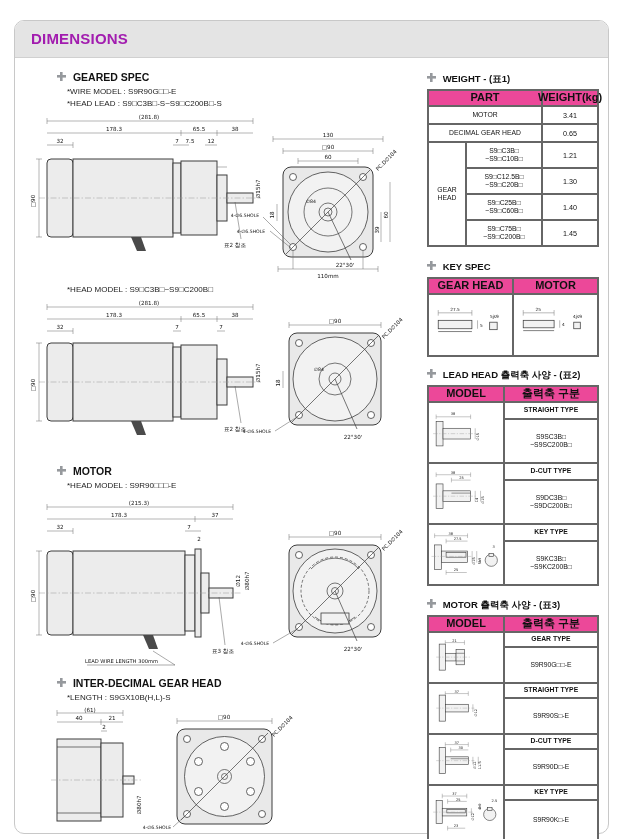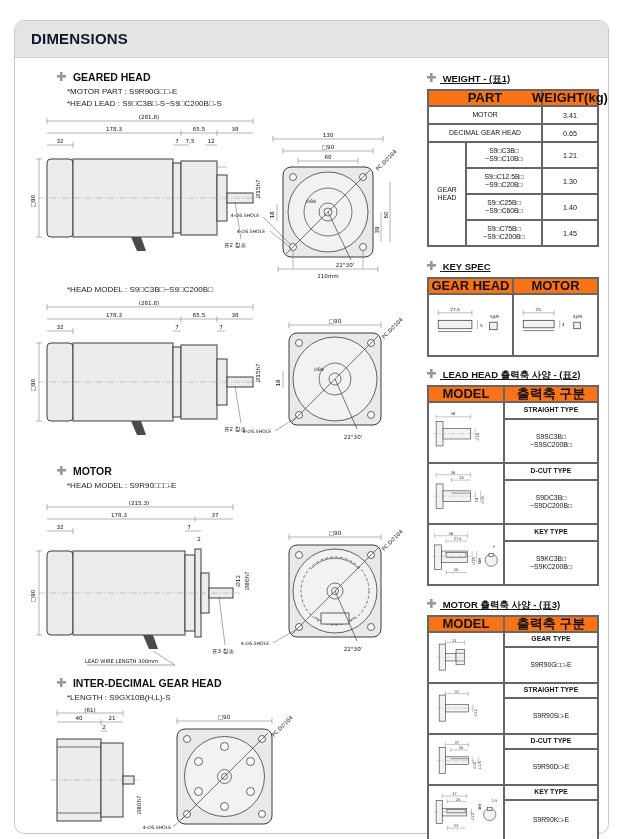--- a/index.html
+++ b/index.html
@@ -1,62 +1,62 @@
 <!DOCTYPE html>
 <html><head>
 <meta charset="utf-8">
 <style>
   html,body{margin:0;padding:0;background:#fff;font-family:"Liberation Sans",sans-serif;}
   .page{position:relative;width:623px;height:839px;background:#fff;overflow:hidden;}
   .panel{position:absolute;left:14px;top:20px;width:593px;height:812px;border:1.5px solid #c8c8c8;border-radius:10px;background:#fff;}
   .hdrbar{position:absolute;left:0;top:0;right:0;height:36px;background:#e4e4e4;border-radius:9px 9px 0 0;border-bottom:1px solid #d0d0d0;}
-  .ptitle{position:absolute;left:16px;top:9px;font-size:15px;font-weight:bold;color:#0f172a;letter-spacing:.2px;}
+  .ptitle{position:absolute;left:16px;top:9px;font-size:15px;font-weight:bold;color:#a21caf;letter-spacing:.2px;}
   .sec{position:absolute;font-size:10.5px;font-weight:bold;color:#111;white-space:nowrap;}
   .plus{display:inline-block;width:9px;height:9px;margin-right:4px;
     background:linear-gradient(#96999d,#96999d) center/9px 2.6px no-repeat,
                linear-gradient(#96999d,#96999d) center/2.6px 9px no-repeat;}
   .note{position:absolute;font-size:8px;color:#222;white-space:nowrap;}
-  .rtitle{position:absolute;font-size:9.5px;font-weight:bold;color:#111;white-space:nowrap;text-decoration:underline;}
+  .rtitle{position:absolute;font-size:9.5px;font-weight:bold;color:#111;white-space:nowrap;}
   .drw{position:absolute;}
   
   .sh rect{fill:#ececec;stroke:#3d3d3d;stroke-width:1;}
   .face{fill:#e9e9e9;stroke:#3d3d3d;stroke-width:1;}
   .face2{fill:#f2f2f2;stroke:#3d3d3d;stroke-width:.8;}
   .thin{fill:none;stroke:#3d3d3d;stroke-width:.7;}
   .hole{fill:#fff;stroke:#3d3d3d;stroke-width:.8;}
   .dm{fill:none;stroke:#6a6a6a;stroke-width:.5;}
   .ld{fill:none;stroke:#555;stroke-width:.5;}
   .cl{fill:none;stroke:#999;stroke-width:.5;stroke-dasharray:6 2 1.5 2;}
   .blk{fill:#4a4a4a;}
   text.d{font-family:"DejaVu Sans",sans-serif;font-size:5.6px;fill:#111;text-anchor:middle;}
   text.ds{font-family:"DejaVu Sans",sans-serif;font-size:5.2px;fill:#111;text-anchor:start;}
   text.dt{font-family:"DejaVu Sans",sans-serif;font-size:4.6px;fill:#111;text-anchor:middle;}
   
   .tbl{position:absolute;display:grid;border:1.5px solid #666;background:#fff;}
   .tbl .c{border:0.5px solid #666;display:flex;align-items:center;justify-content:center;
           text-align:center;font-size:6.8px;color:#111;padding:1px;white-space:pre-line;line-height:1.25;}
-  .tbl .hd{background:#f97316;font-weight:bold;font-size:13px;}
+  .tbl .hd{background:#ec4899;font-weight:bold;font-size:11px;}
   .tbl .tp{font-weight:bold;font-size:6.8px;}
   .tbl .vc{font-size:7.2px;}
   .minisvg{width:100%;height:100%;}
 </style>
 </head>
 <body>
 
 <div class="page">
 <div class="panel">
   <div class="hdrbar">
     <div class="ptitle">DIMENSIONS</div>
   </div>
 
   <div class="sec" style="left:42px;top:50px">
     <span class="plus"></span>
-    <span>GEARED HEAD</span>
-  </div>
-  <div class="note" style="left:52px;top:66px">*MOTOR PART : S9R90G□□-E</div>
+    <span>GEARED SPEC</span>
+  </div>
+  <div class="note" style="left:52px;top:66px">*WIRE MODEL : S9R90G□□-E</div>
   <div class="note" style="left:52px;top:78px">*HEAD LEAD : S9□C3B□-S~S9□C200B□-S</div>
 
   <svg class="drw" style="left:12px;top:88px" width="400" height="172" viewBox="0 0 400 172">
     <g class="sh">
       <rect x="20" y="50" width="26" height="78" rx="4"></rect>
       <rect x="46" y="50" width="100" height="78"></rect>
       <rect x="146" y="54" width="8" height="70"></rect>
       <rect x="154" y="52" width="36" height="74"></rect>
       <rect x="190" y="66" width="10" height="46"></rect>
       <rect x="200" y="84" width="26" height="10"></rect>

